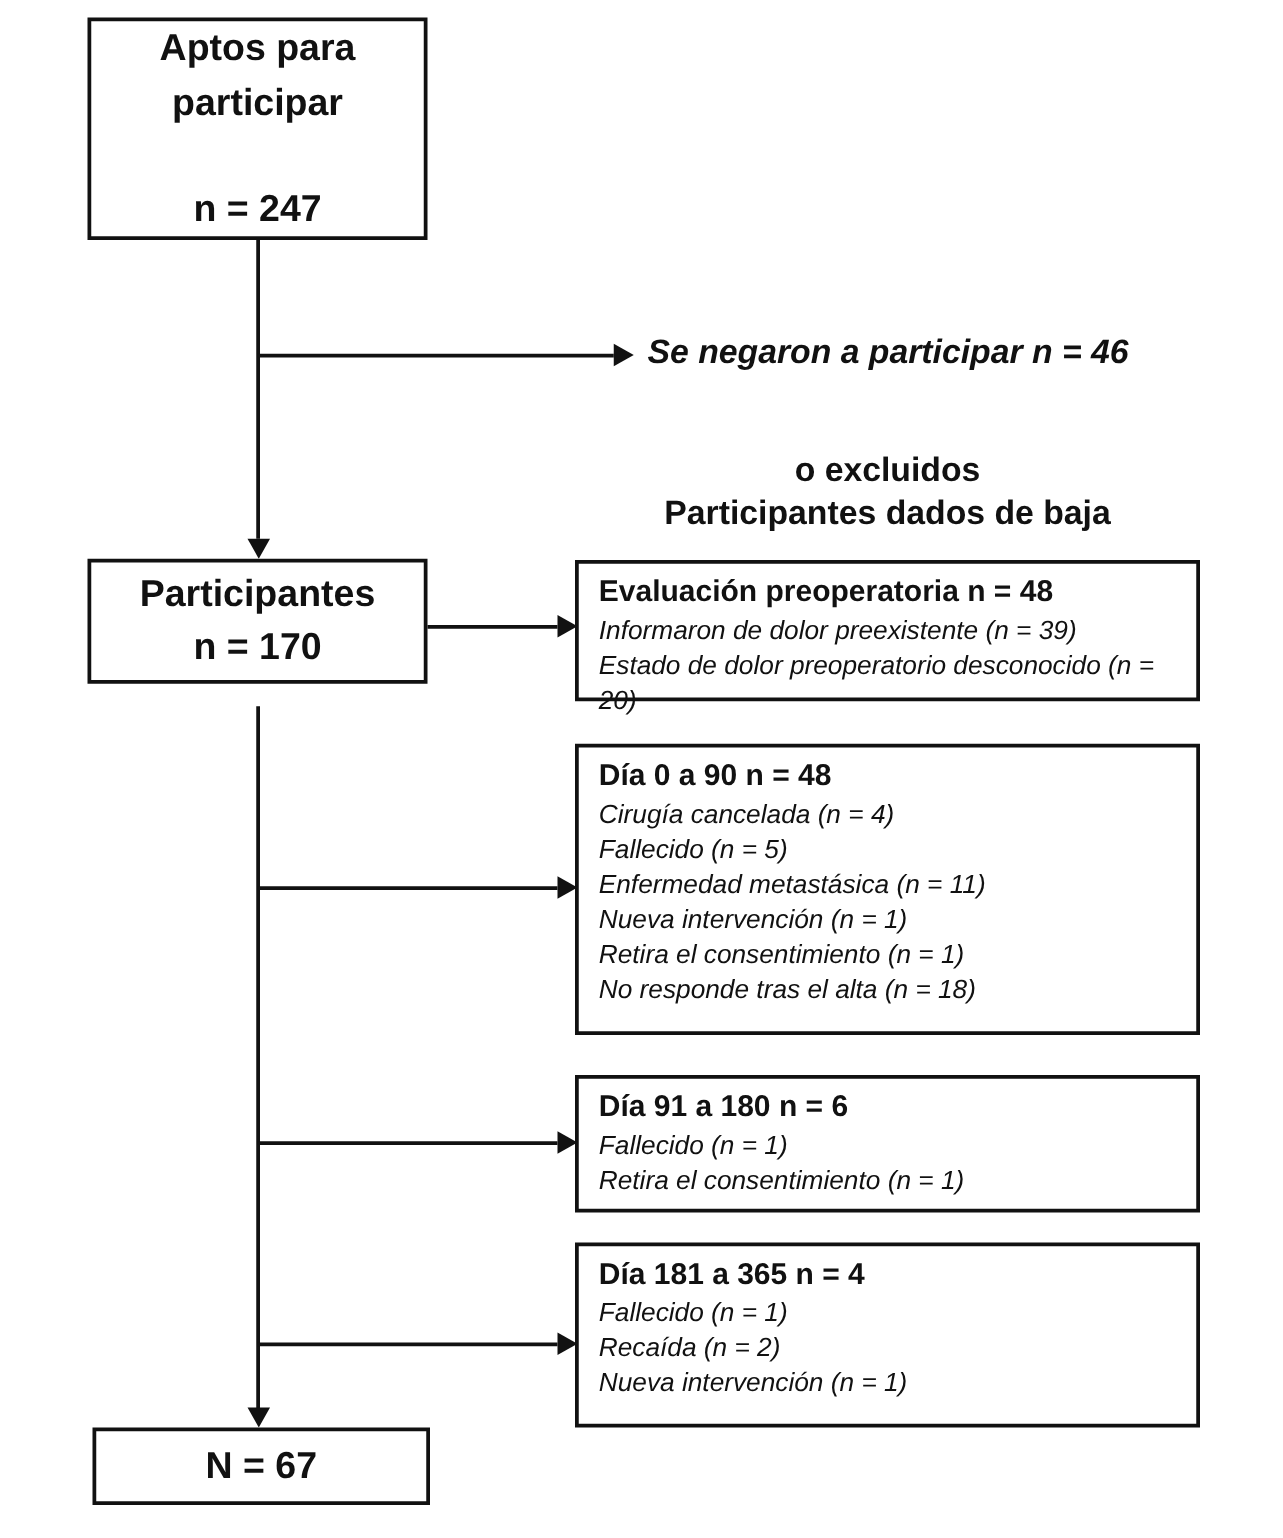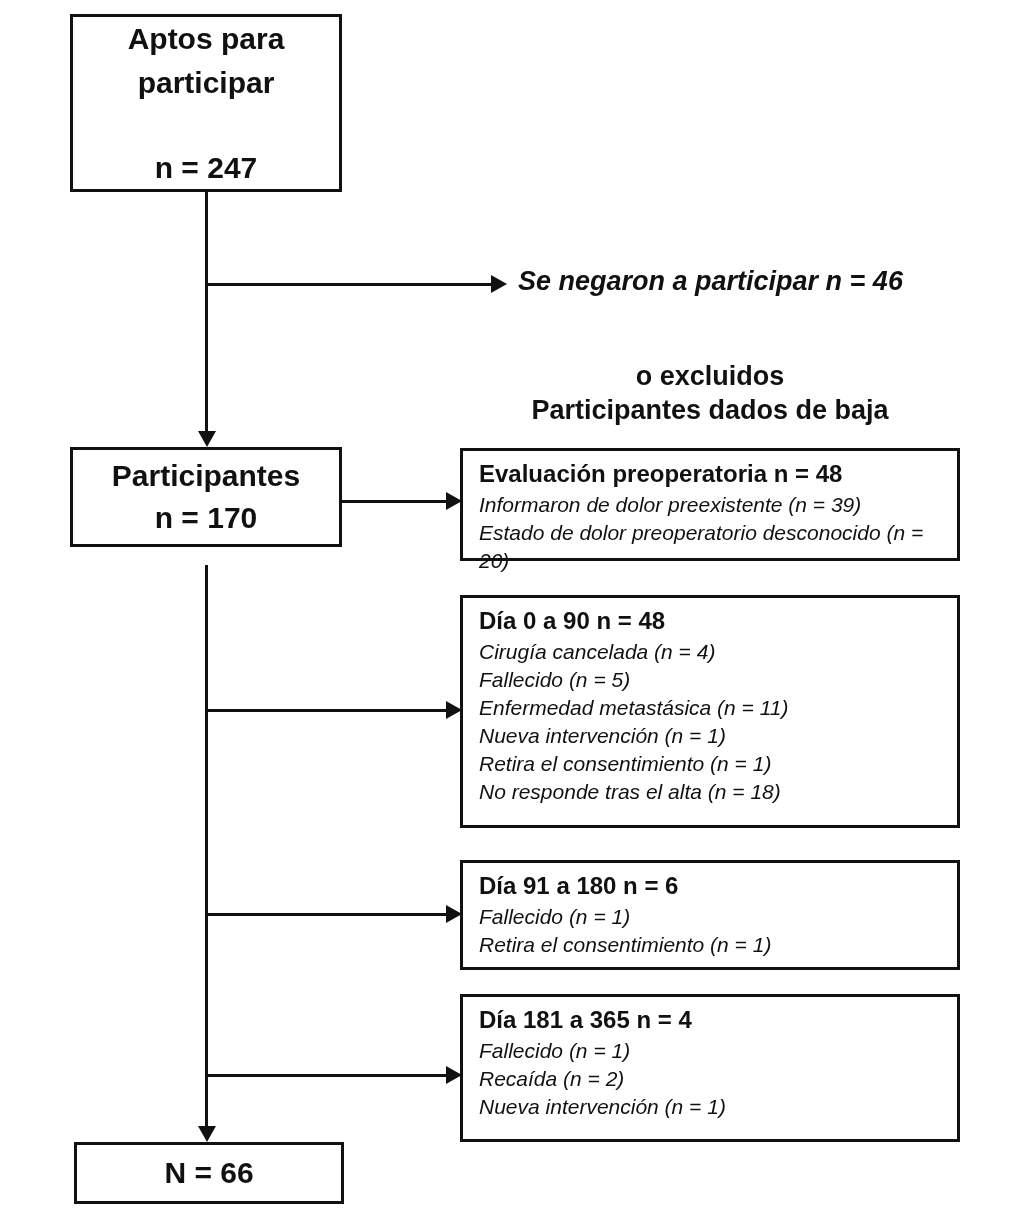--- a/index.html
+++ b/index.html
@@ -157,16 +157,16 @@
   <div class="arrow-right" style="left:446px; top:1066px;"></div>
 
   <div class="node-box detail-box box-d181">
     <div class="detail-title">Día 181 a 365 n = 4</div>
     <div class="detail-line">Fallecido (n = 1)</div>
     <div class="detail-line">Recaída (n = 2)</div>
     <div class="detail-line">Nueva intervención (n = 1)</div>
   </div>
 
   <div class="node-box center-box box-final">
-    <span>N = 66</span>
+    <span>N = 67</span>
   </div>
 
 </div>
 
 </body></html>

